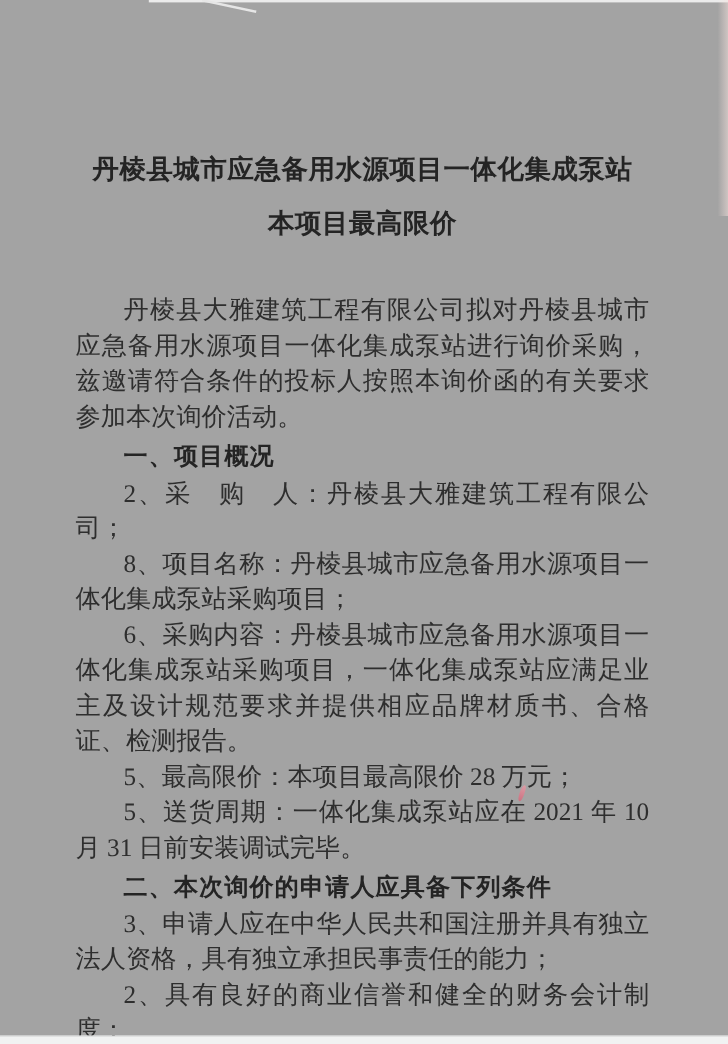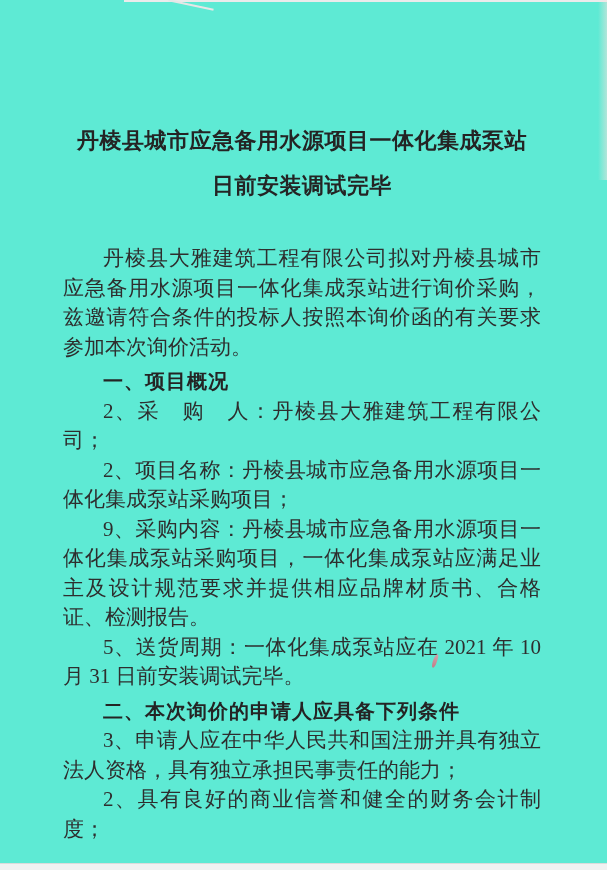--- a/index.html
+++ b/index.html
@@ -4,21 +4,21 @@
 <style>
   html, body {
     margin: 0;
     padding: 0;
     background: #ffffff;
   }
   .page {
     position: relative;
     width: 607px;
     height: 870px;
-    background: #5eead4;
+    background: #a3a3a3;
     overflow: hidden;
   }
   .content {
     position: absolute;
     left: 63px;
     top: 0;
     width: 478px;
   }
   .doc-title {
     margin: 118px 0 0 0;
@@ -95,34 +95,35 @@
 <div class="page">
 
   <div class="top-edge-line"></div>
   <div class="scratch"></div>
   <div class="right-tint"></div>
 
   <div class="content">
 
     <h1 class="doc-title">
       <span class="title-line">丹棱县城市应急备用水源项目一体化集成泵站</span>
-      <span class="title-line">日前安装调试完毕</span>
+      <span class="title-line">本项目最高限价</span>
     </h1>
 
     <p class="body-para intro">丹棱县大雅建筑工程有限公司拟对丹棱县城市应急备用水源项目一体化集成泵站进行询价采购，兹邀请符合条件的投标人按照本询价函的有关要求参加本次询价活动。</p>
 
     <h2 class="section-heading">一、项目概况</h2>
 
     <p class="body-para">2、采　购　人：丹棱县大雅建筑工程有限公司；</p>
 
-    <p class="body-para">2、项目名称：丹棱县城市应急备用水源项目一体化集成泵站采购项目；</p>
+    <p class="body-para">8、项目名称：丹棱县城市应急备用水源项目一体化集成泵站采购项目；</p>
 
 
-    <p class="body-para">9、采购内容：丹棱县城市应急备用水源项目一体化集成泵站采购项目，一体化集成泵站应满足业主及设计规范要求并提供相应品牌材质书、合格证、检测报告。</p>
+    <p class="body-para">6、采购内容：丹棱县城市应急备用水源项目一体化集成泵站采购项目，一体化集成泵站应满足业主及设计规范要求并提供相应品牌材质书、合格证、检测报告。</p>
 
+    <p class="body-para">5、最高限价：本项目最高限价 28 万元；</p>
 
     <p class="body-para">5、送货周期：一体化集成泵站应在 2021 年 10 月 31 日前安装调试完毕。</p>
 
     <h2 class="section-heading">二、本次询价的申请人应具备下列条件</h2>
 
     <p class="body-para">3、申请人应在中华人民共和国注册并具有独立法人资格，具有独立承担民事责任的能力；</p>
 
     <p class="body-para">2、具有良好的商业信誉和健全的财务会计制度；</p>
 
   </div>

